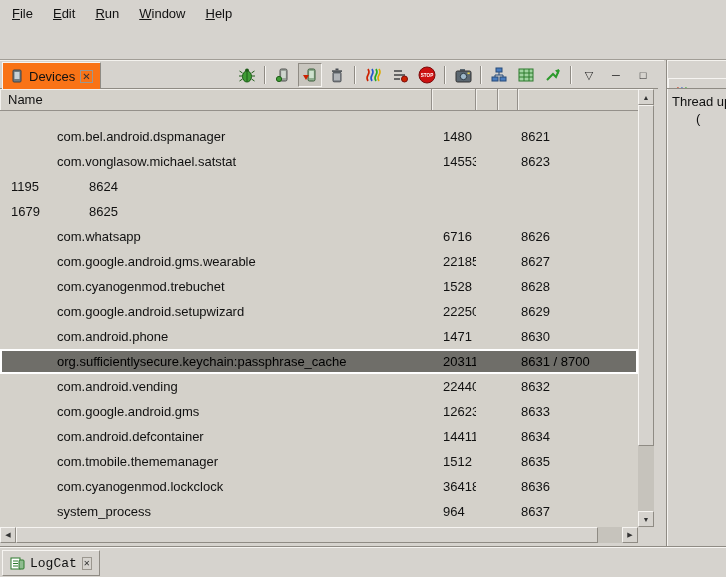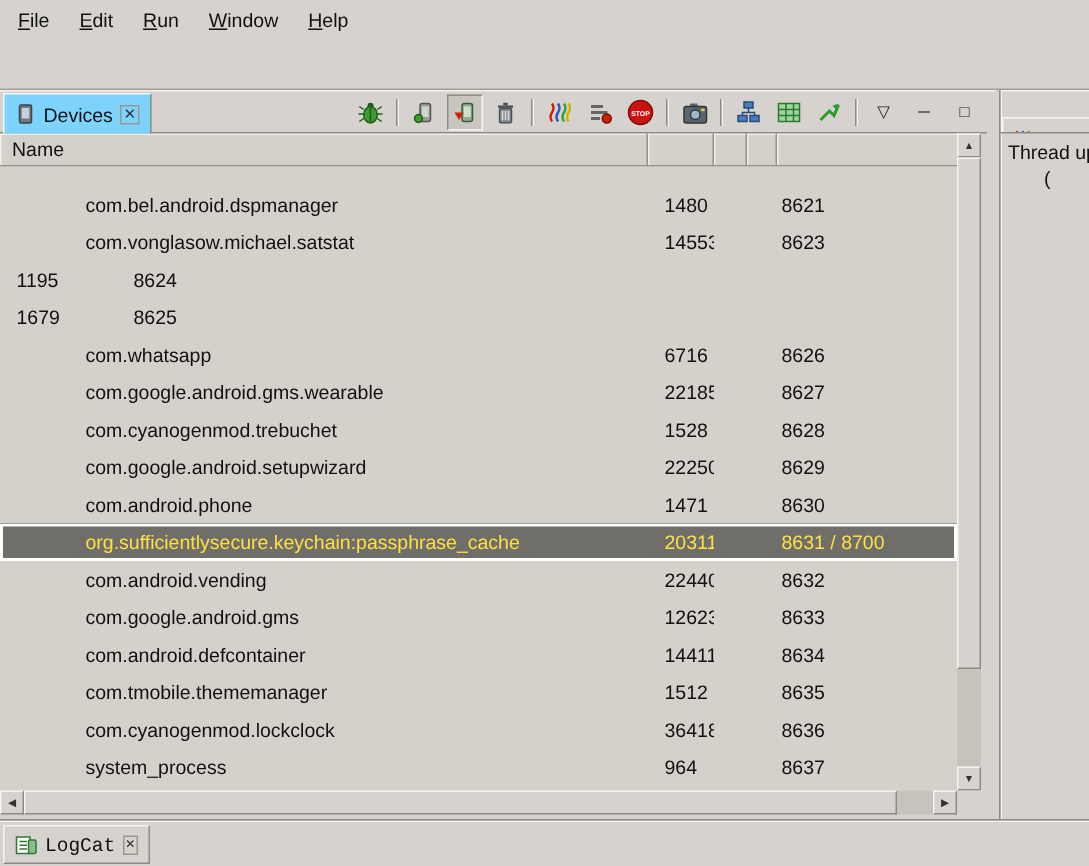--- a/index.html
+++ b/index.html
@@ -17,21 +17,21 @@
   
   .toolbar-strip { position:absolute; left:0; top:26px; width:726px; height:34px;
     background:#d6d3ce; border-bottom:1px solid #a19d96; box-shadow:0 1px 0 #f4f2ee; }
   
   .main { position:absolute; left:0; top:60px; width:726px; height:486px; }
   .devices-panel { position:absolute; left:0; top:0; width:658px; height:486px; }
   .panel-tabbar { position:absolute; left:0; top:0; width:100%; height:29px;
     border-bottom:1px solid #8f8b84; }
   .tab { position:absolute; left:2px; top:2px; height:27px; z-index:2;
     display:flex; align-items:center; gap:5px; padding:0 7px;
-    background:#7dd3fc; border-top:1px solid #f6f4f1; border-left:1px solid #f6f4f1;
+    background:#f97316; border-top:1px solid #f6f4f1; border-left:1px solid #f6f4f1;
     border-right:1px solid #8f8b84; }
   .tab-close { color:#333; font-size:10px; padding:0 1px; border:1px solid #9b978f; line-height:11px; }
   
   .devices-toolbar { position:absolute; right:3px; top:3px; height:24px;
     display:flex; align-items:center; gap:3px; z-index:3; }
   .tbtn { width:24px; height:24px; display:flex; align-items:center; justify-content:center; }
   .tbtn.pressed { border:1px solid; border-color:#8f8b84 #f6f4f1 #f6f4f1 #8f8b84; background:#c9c6bf; }
   .tsep { width:2px; height:18px; border-left:1px solid #8f8b84; border-right:1px solid #f6f4f1; margin:0 2px; }
   .tglyph { font-size:11px; color:#222; line-height:1; }
   
@@ -43,21 +43,21 @@
   .hcell.c3 { width:22px; } .hcell.c4 { width:20px; }
   .hcell.port { width:120px; border-right:none; }
   .table-body { position:absolute; left:0; top:51px; width:638px; height:416px;
     background:#d4d1ca; overflow:hidden; padding-top:13px; }
   .trow { display:flex; height:25px; align-items:center; }
   .trow .cell { overflow:hidden; white-space:nowrap; }
   .cell.name { width:432px; padding-left:57px; }
   .cell.pid  { width:44px;  padding-left:11px; }
   .cell.c3 { width:22px; } .cell.c4 { width:20px; }
   .cell.port { width:120px; padding-left:3px; }
-  .trow.selected { background:#6f6e69; color:#fde047; box-shadow:inset 0 0 0 2px #ffffff; }
+  .trow.selected { background:#6f6e69; color:#000000; box-shadow:inset 0 0 0 2px #ffffff; }
   
   .vscroll { position:absolute; left:638px; top:29px; width:16px; height:438px;
     background:#c6c3bc; display:flex; flex-direction:column; }
   .sbtn { width:16px; height:16px; flex:0 0 16px; background:#d6d3ce; border:1px solid;
     border-color:#f6f4f1 #8f8b84 #8f8b84 #f6f4f1;
     display:flex; align-items:center; justify-content:center; font-size:7px; color:#333; }
   .vtrack { flex:1; position:relative; }
   .vthumb { position:absolute; left:0; top:0; width:16px; height:84%; background:#d6d3ce;
     border:1px solid; border-color:#f6f4f1 #8f8b84 #8f8b84 #f6f4f1; }
   .hscroll { position:absolute; left:0; top:467px; width:638px; height:16px;

